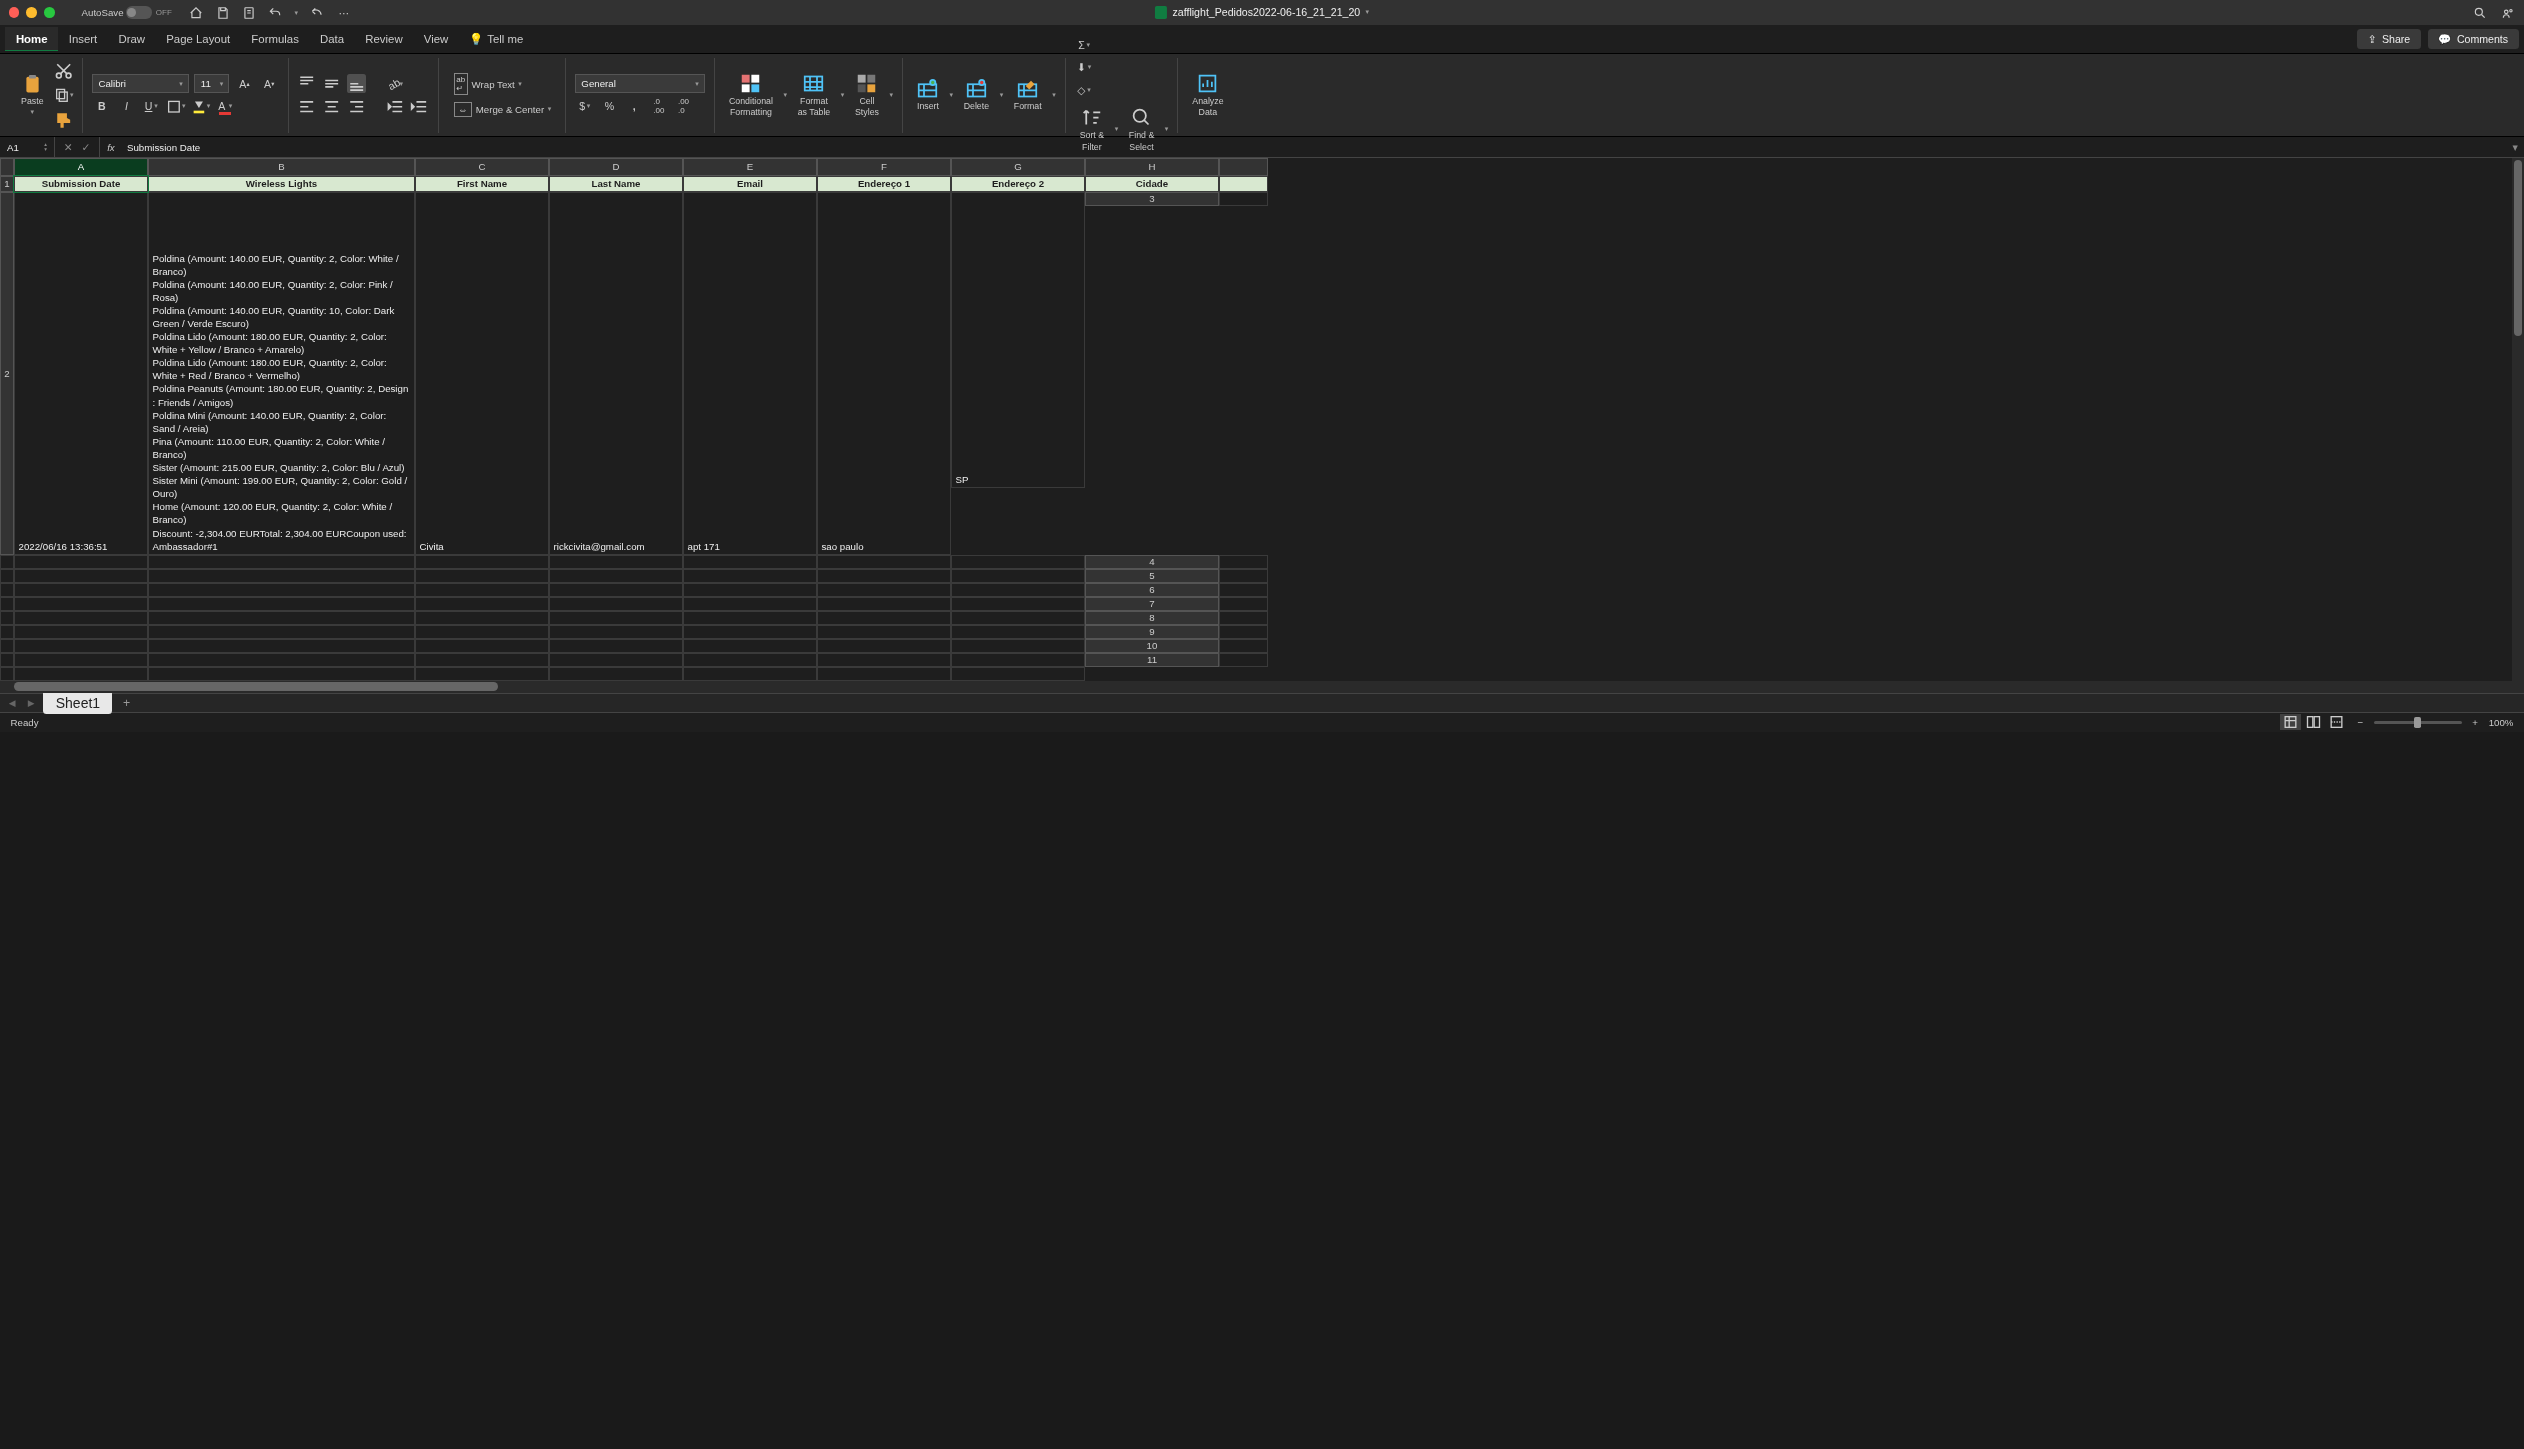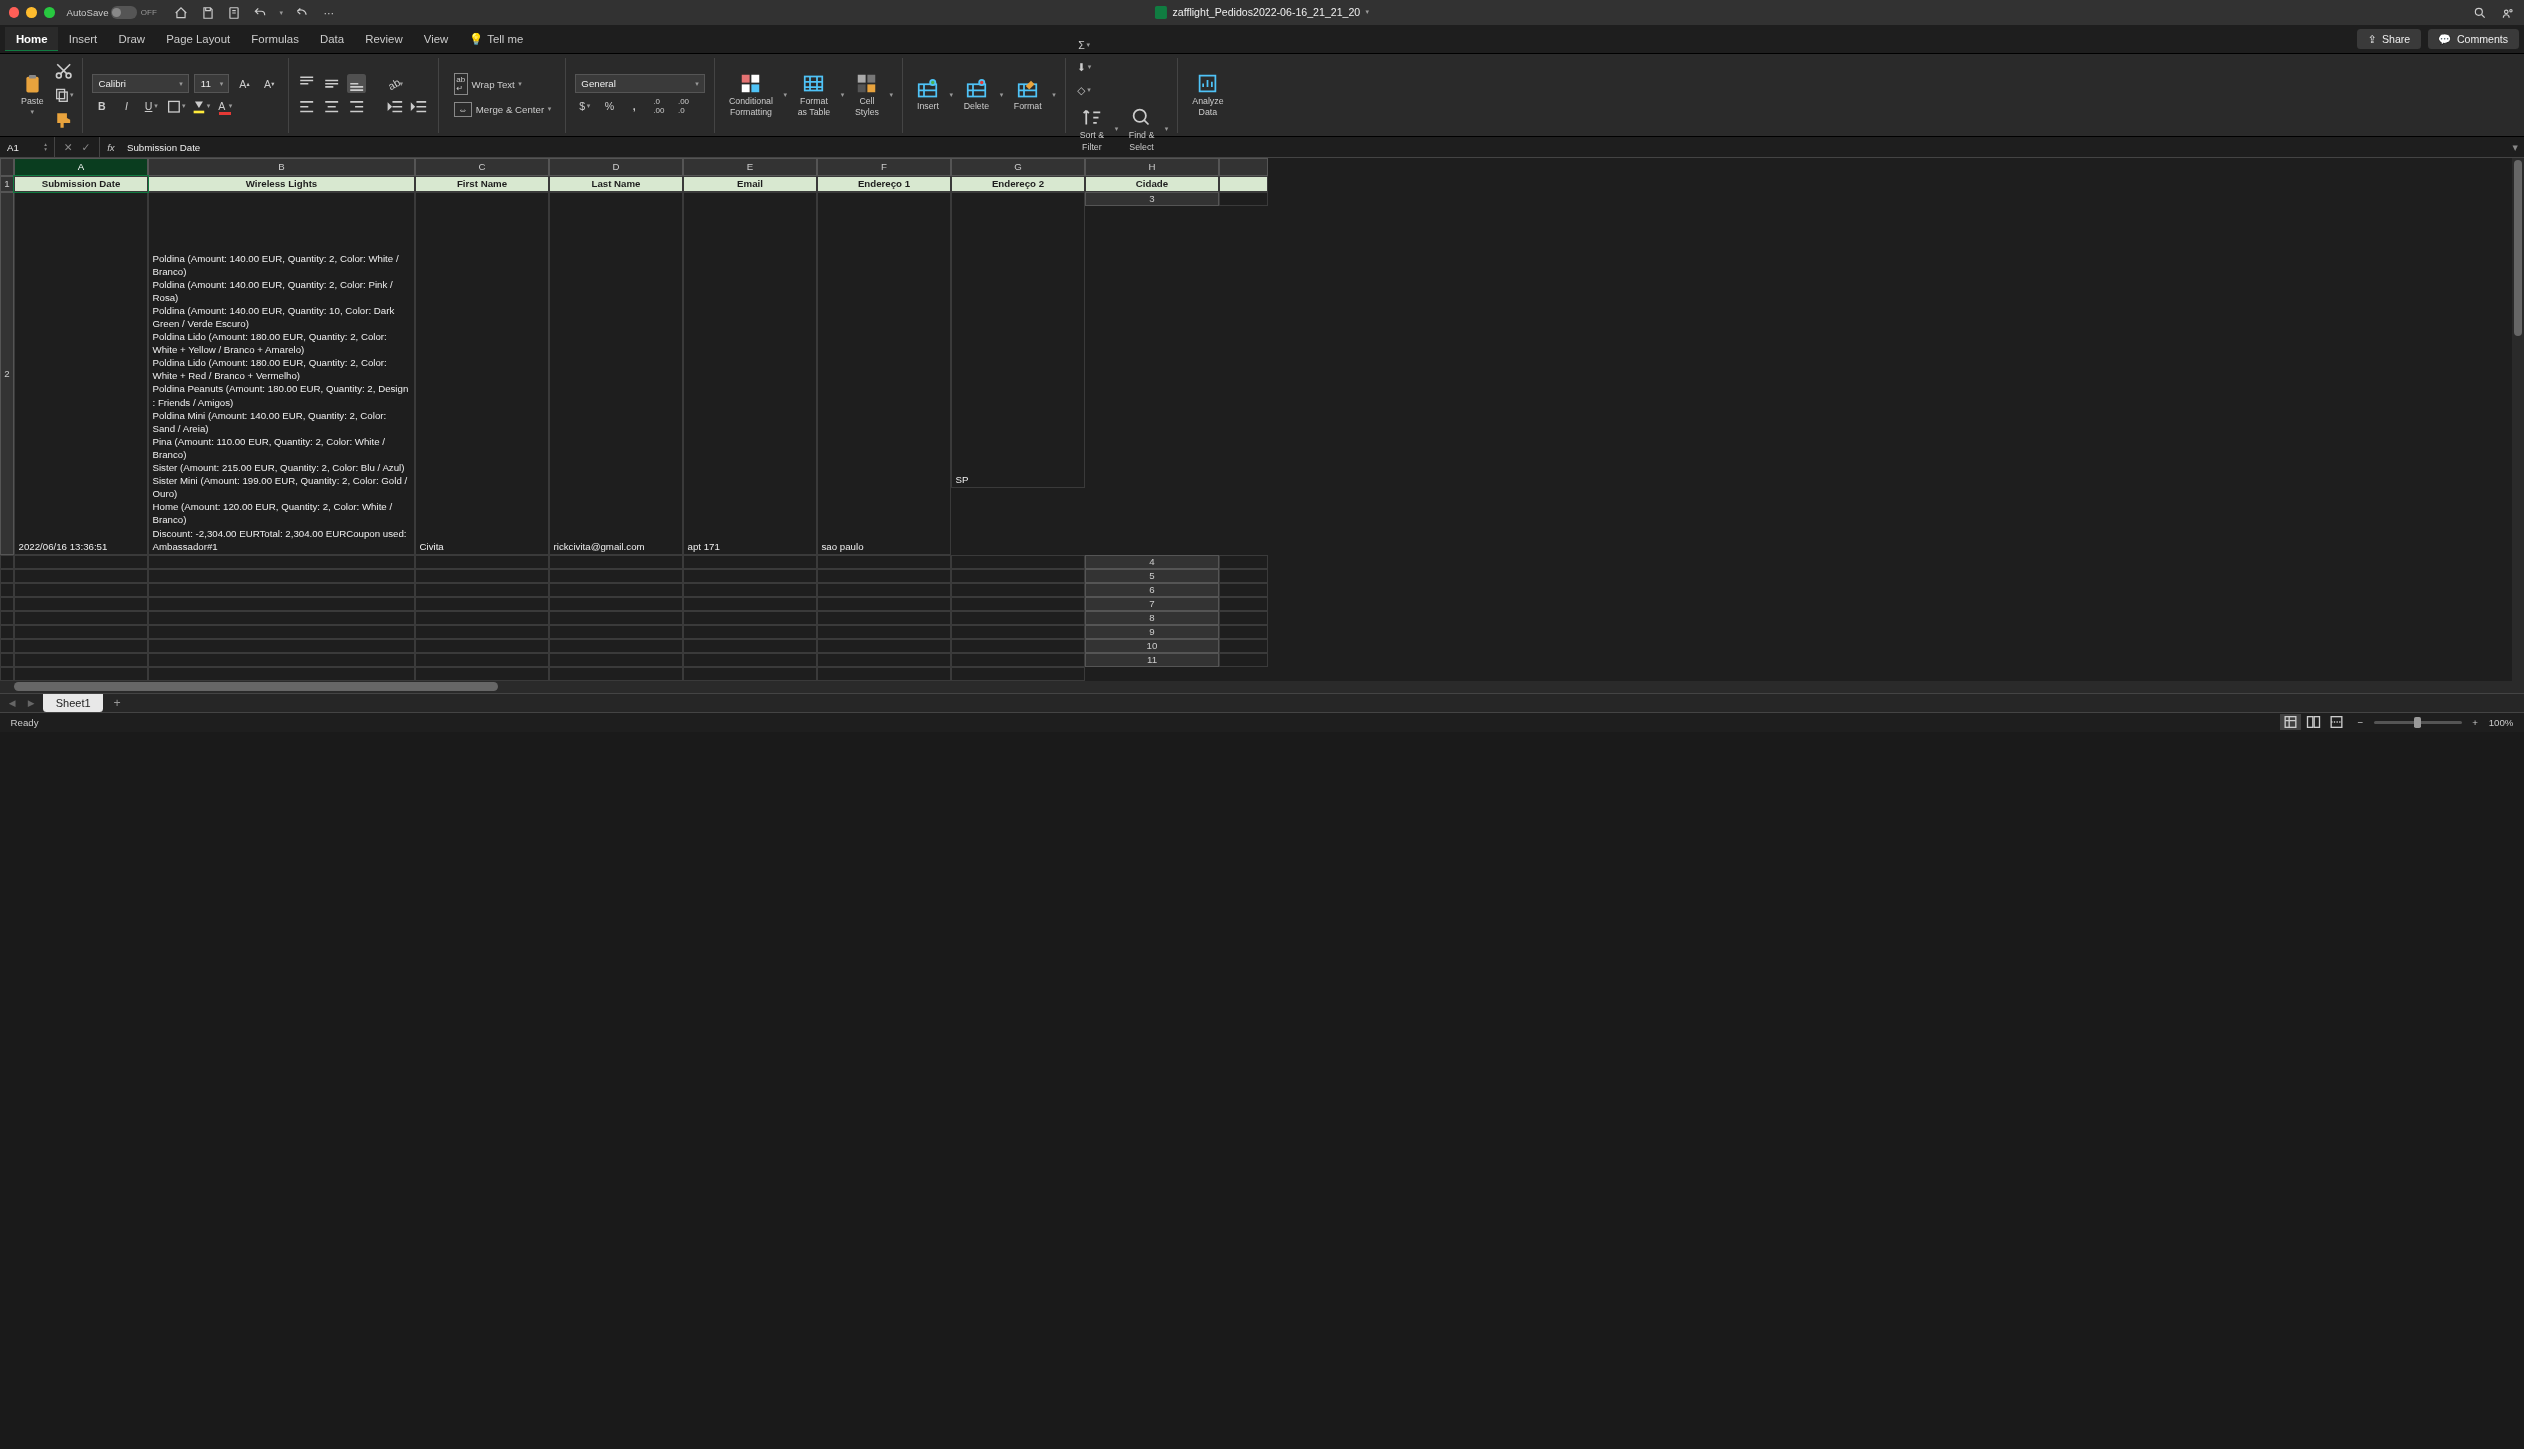--- a/index.html
+++ b/index.html
@@ -5,21 +5,21 @@
 * { margin: 0; padding: 0; box-sizing: border-box; font-family: -apple-system, BlinkMacSystemFont, "Segoe UI", sans-serif; }
 body { background: #1a1a1a; color: #e0e0e0; font-size: 10.6px; overflow: hidden; }
 
 
 .titlebar { height: 25px; background: #323232; display: flex; align-items: center; padding: 0 8.8px; position: relative; }
 .traffic-lights { display: flex; gap: 7px; }
 .tl { width: 10.6px; height: 10.6px; border-radius: 50%; }
 .tl.red { background: #ff5f57; }
 .tl.yellow { background: #febc2e; }
 .tl.green { background: #28c840; }
-.autosave { margin-left: 12px; display: flex; align-items: center; gap: 2px; font-size: 9.7px; color: #ccc; justify-content: space-between; }
+.autosave { margin-left: 27px; display: flex; align-items: center; gap: 2px; font-size: 9.7px; color: #ccc; justify-content: space-between; }
 .toggle { width: 26.4px; height: 12.3px; background: #555; border-radius: 6.2px; position: relative; }
 .toggle::after { content: ""; width: 8.8px; height: 8.8px; background: #888; border-radius: 50%; position: absolute; top: 1.8px; left: 1.8px; }
 .toggle-label { font-size: 8px; color: #999; margin-left: 1.8px; }
 .qat { margin-left: 17.6px; display: flex; gap: 12.3px; align-items: center; }
 .qat-icon { width: 14px; height: 14px; display: flex; align-items: center; justify-content: center; color: #ccc; cursor: pointer; }
 .title-center { position: absolute; left: 50%; transform: translateX(-50%); display: flex; align-items: center; gap: 5.3px; font-size: 10.6px; color: #eee; font-weight: 500; }
 .doc-icon { width: 12.3px; height: 12.3px; background: #107c41; border-radius: 1.8px; }
 .title-right { margin-left: auto; display: flex; gap: 14px; align-items: center; }
 
 
@@ -68,21 +68,21 @@
 
 
 .h-scroll { height: 12.3px; background: #2a2a2a; position: relative; }
 .h-thumb { position: absolute; left: 14px; width: 484px; height: 8.8px; top: 1.8px; background: #666; border-radius: 4.4px; }
 .v-scroll { position: absolute; right: 0; top: 0; bottom: 0; width: 12.3px; background: #2a2a2a; }
 .v-thumb { position: absolute; top: 1.8px; left: 1.8px; width: 8.8px; background: #666; border-radius: 4.4px; height: 176px; }
 
 
 .sheet-bar { height: 19.4px; background: #262626; display: flex; align-items: center; padding: 0 5.3px; gap: 5.3px; border-top: 0.9px solid #444; }
 .sheet-nav { color: #666; font-size: 8.8px; padding: 0 3.5px; }
-.sheet-tab { padding: 2.6px 12.3px; background: #e8e8e8; color: #222; font-size: 11px; border-radius: 0 0 3.5px 3.5px; }
+.sheet-tab { padding: 2.6px 12.3px; background: #e8e8e8; color: #222; font-size: 14px; border-radius: 0 0 3.5px 3.5px; }
 .sheet-add { color: #999; font-size: 12.3px; padding: 0 5.3px; cursor: pointer; }
 
 
 .status-bar { height: 19.4px; background: #1e1e1e; display: flex; align-items: center; padding: 0 10.6px; font-size: 9.7px; color: #ccc; border-top: 0.9px solid #444; }
 .status-right { margin-left: auto; display: flex; align-items: center; gap: 10.6px; }
 .view-btns { display: flex; gap: 1.8px; }
 .vb { width: 21px; height: 16px; display: flex; align-items: center; justify-content: center; }
 .vb.active { background: #404040; }
 .zoom-slider { width: 88px; height: 3.5px; background: #555; position: relative; border-radius: 1.8px; }
 .zoom-knob { width: 7px; height: 10.6px; background: #999; position: absolute; left: 40px; top: -3.5px; border-radius: 1.8px; }

